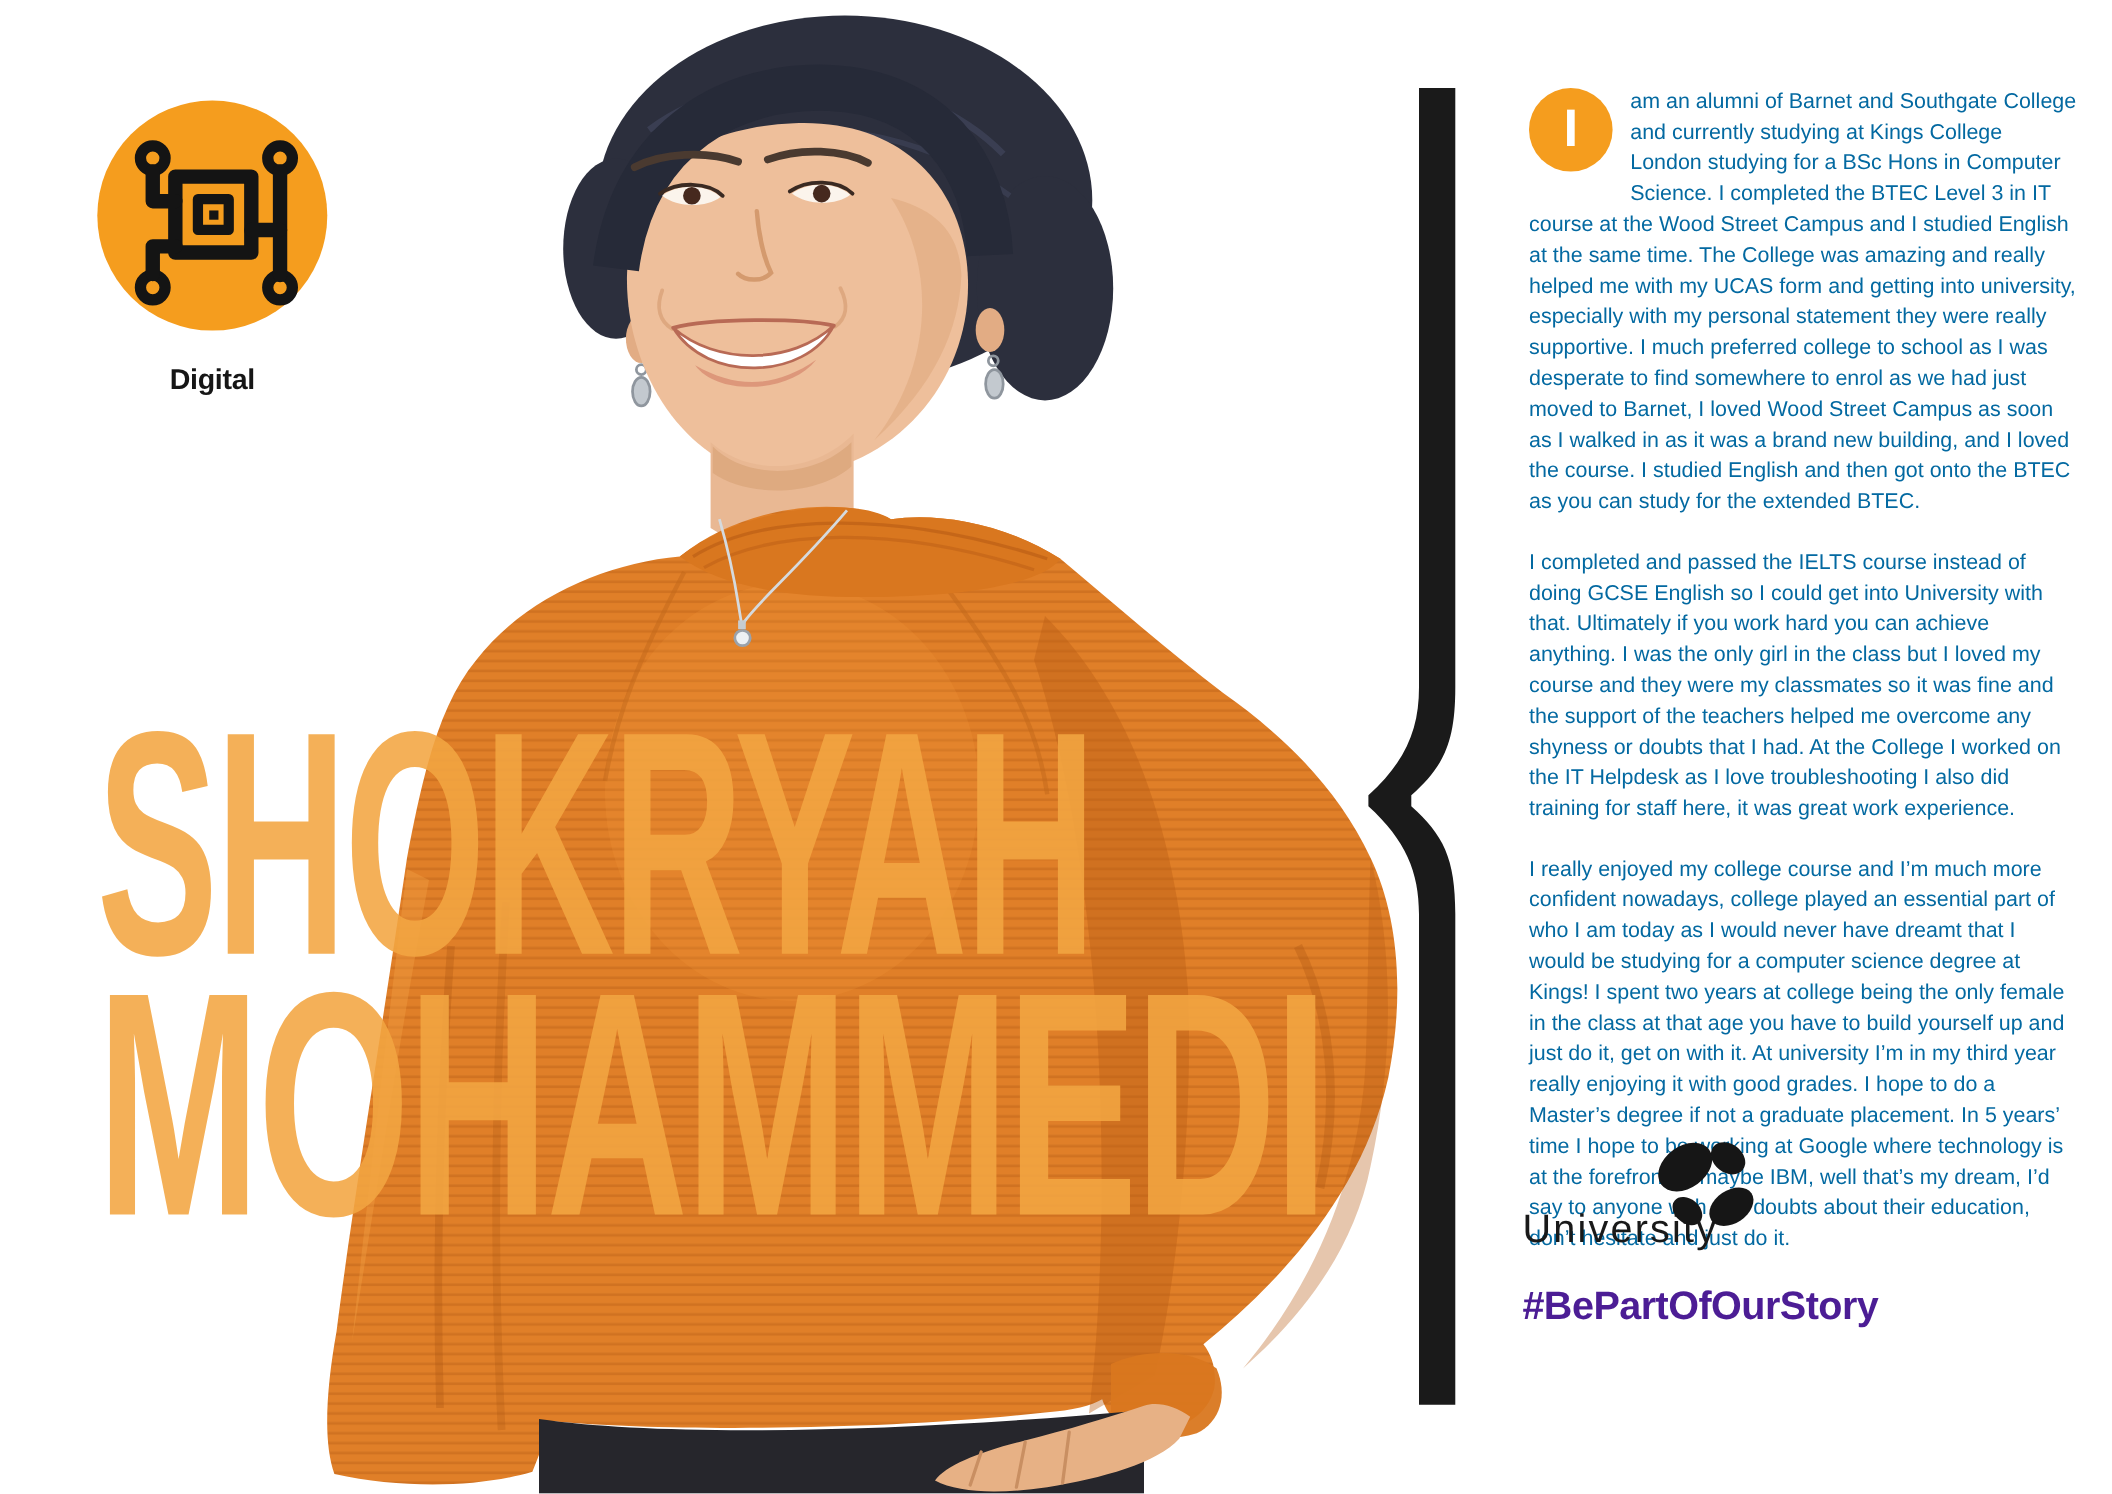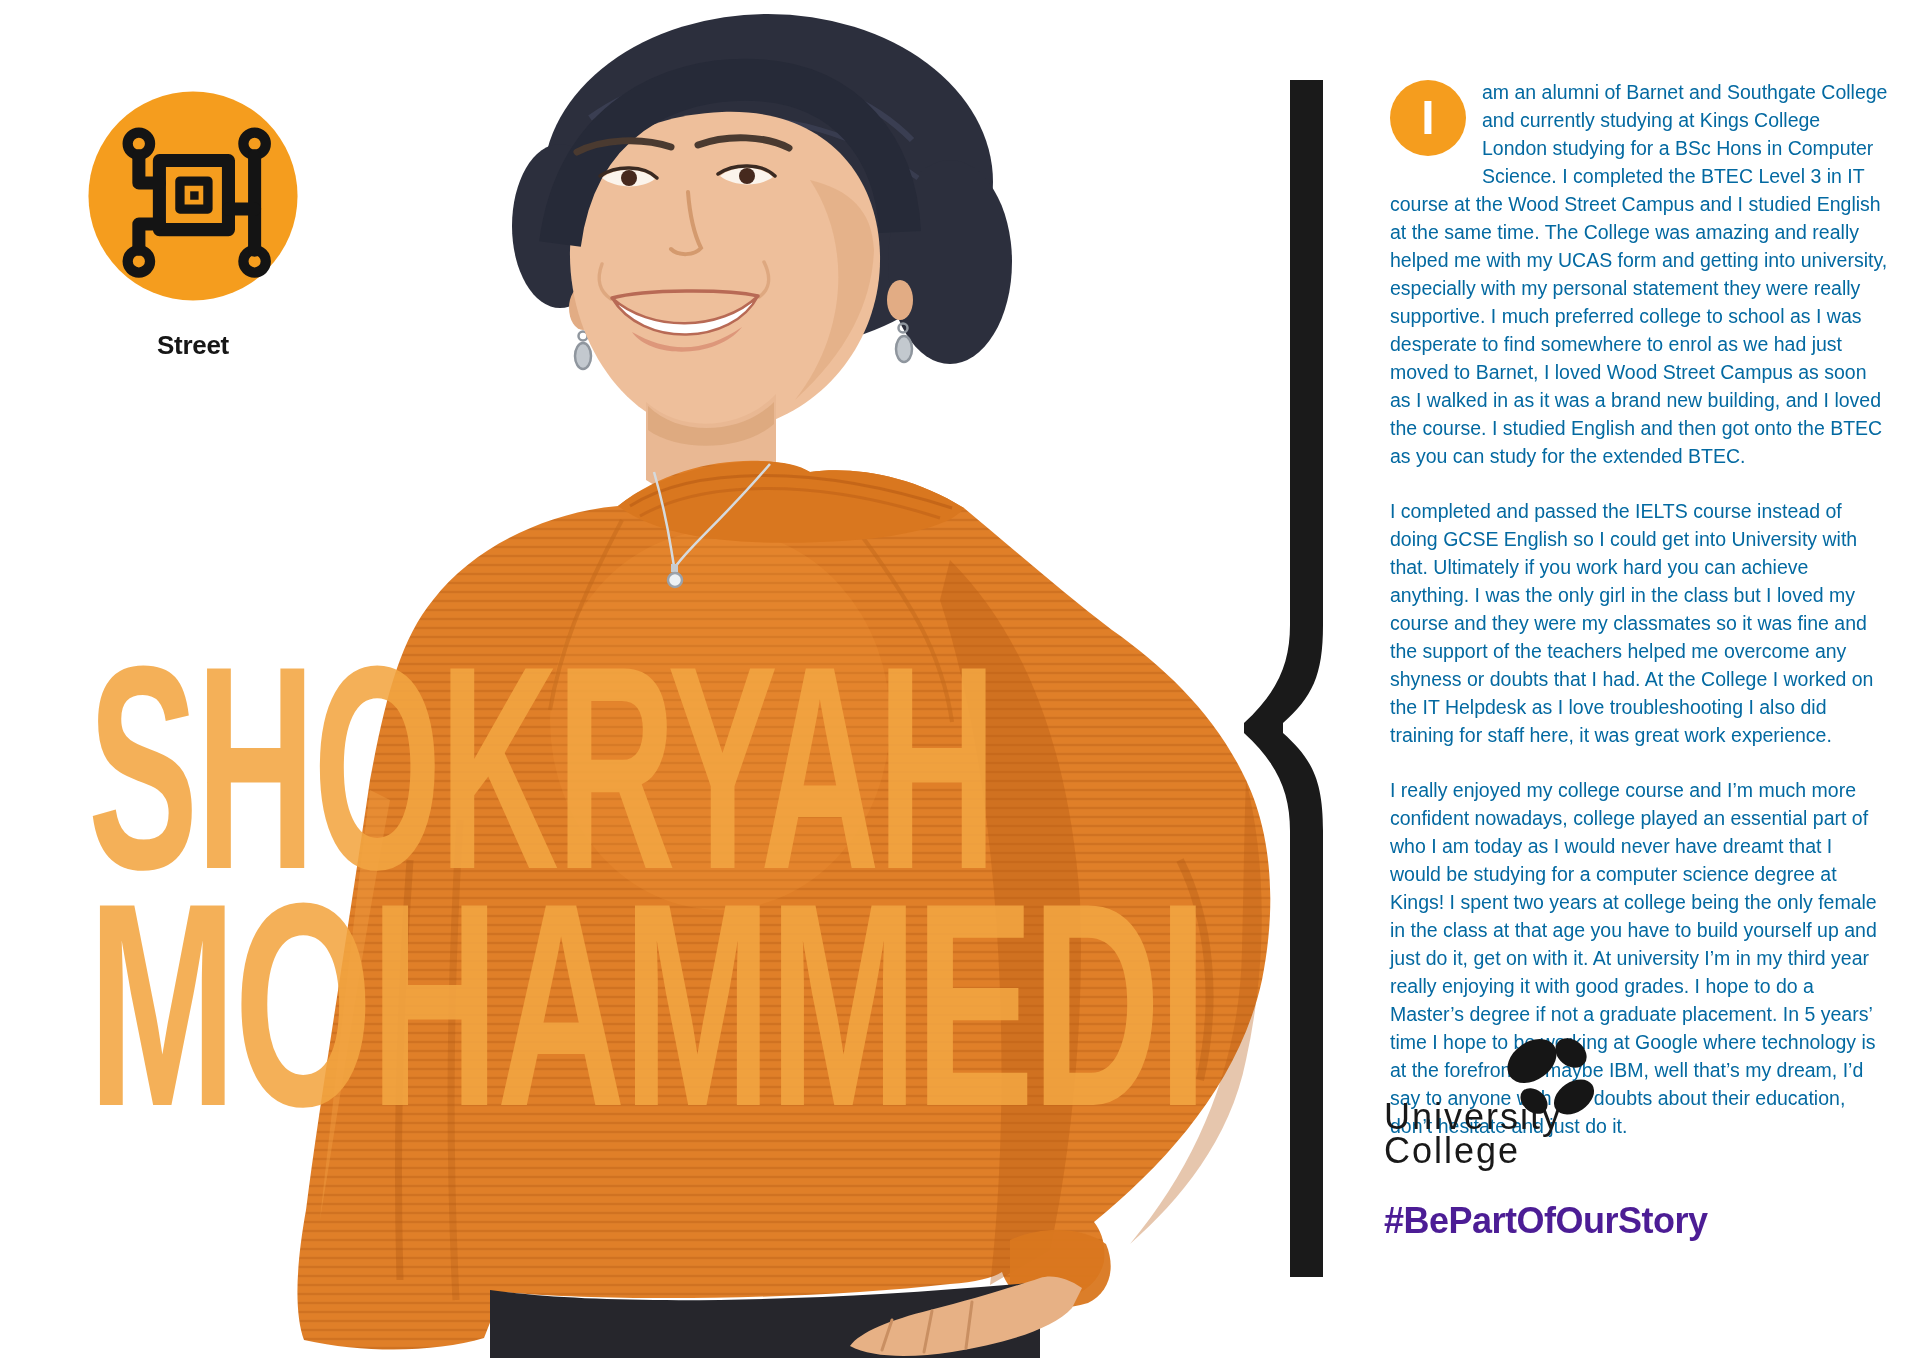--- a/index.html
+++ b/index.html
@@ -53,21 +53,21 @@
         <circle cx="186" cy="64" r="12" stroke-width="11"></circle>
         <circle cx="62" cy="190" r="12" stroke-width="11"></circle>
         <circle cx="186" cy="190" r="12" stroke-width="11"></circle>
         <path d="M62 77 V106 H84"></path>
         <path d="M62 177 V150 H84"></path>
         <path d="M186 77 V178"></path>
         <path d="M158 134 H186"></path>
       </g>
       <rect x="117" y="115" width="9" height="9" fill="#141414"></rect>
     </svg>
-    <div class="badge-label">Street</div>
+    <div class="badge-label">Digital</div>
   </div>
 
   <svg class="portrait" viewBox="0 0 1080 1358" aria-hidden="true">
     <defs>
       <pattern id="rib" patternUnits="userSpaceOnUse" width="9" height="9">
         <rect width="9" height="9" fill="#E07F28"></rect>
         <path d="M0 7 H9" stroke="#C2671A" stroke-width="2.4" opacity="0.55"></path>
       </pattern>
     </defs>
 
@@ -196,18 +196,17 @@
     <svg class="brand-mark" viewBox="0 0 100 84" aria-hidden="true">
       <g fill="#161616">
         <ellipse cx="30" cy="23" rx="27" ry="19" transform="rotate(-36 30 23)"></ellipse>
         <ellipse cx="69" cy="15" rx="17" ry="13" transform="rotate(38 69 15)"></ellipse>
         <ellipse cx="72" cy="59" rx="22" ry="15" transform="rotate(-34 72 59)"></ellipse>
         <ellipse cx="32" cy="63" rx="15" ry="11" transform="rotate(40 32 63)"></ellipse>
       </g>
     </svg>
     <div class="logo-lines">
       <div class="logo-line">University</div>
-      <div class="logo-line">College</div>
     </div>
     <div class="hashtag">#BePartOfOurStory</div>
   </div>
 
 </div>
 
 </body></html>

